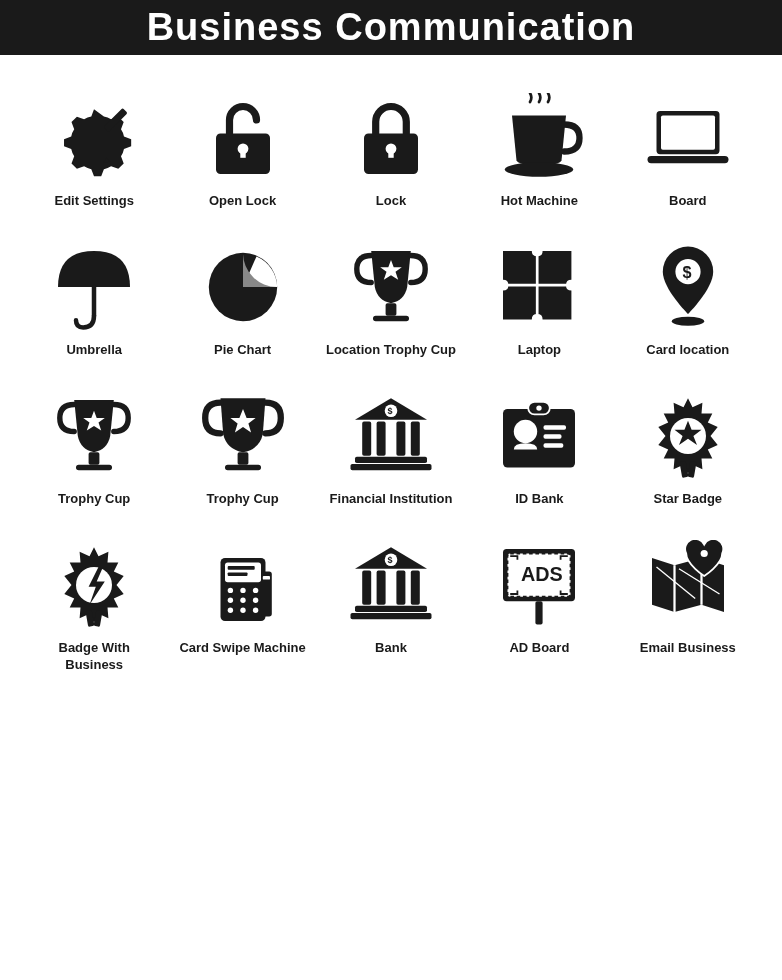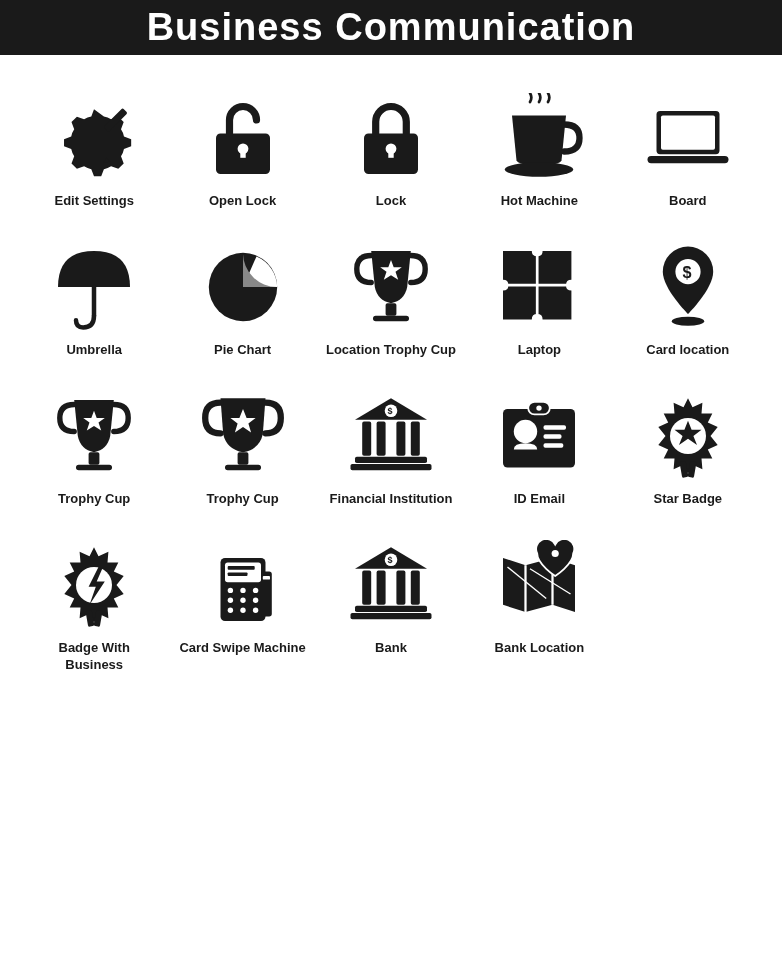--- a/index.html
+++ b/index.html
@@ -228,21 +228,21 @@
       <circle cx="35" cy="45" r="13" fill="#fff"></circle>
       <path d="M22,65 Q22,58 35,58 Q48,58 48,65" fill="#fff"></path>
 
       <rect x="55" y="38" width="25" height="5" rx="2" fill="#fff"></rect>
       <rect x="55" y="48" width="20" height="5" rx="2" fill="#fff"></rect>
       <rect x="55" y="58" width="22" height="5" rx="2" fill="#fff"></rect>
 
       <rect x="38" y="12" width="24" height="14" rx="7" fill="#1a1a1a" stroke="#fff" stroke-width="2"></rect>
       <circle cx="50" cy="19" r="3" fill="#fff"></circle>
     </svg>
-    <span class="icon-label">ID Email</span>
+    <span class="icon-label">ID Bank</span>
   </div>
 
   <div class="icon-cell">
     <svg viewBox="0 0 100 100" fill="#1a1a1a">
 
       <path d="M50,8 L55,18 L66,13 L65,25 L77,25 L72,35 L83,40 L75,50 L83,60 L72,65 L77,75 L65,75 L66,87 L55,82 L50,92 L45,82 L34,87 L35,75 L23,75 L28,65 L17,60 L25,50 L17,40 L28,35 L23,25 L35,25 L34,13 L45,18 Z"></path>
       <circle cx="50" cy="50" r="20" fill="#fff"></circle>
       <polygon points="50,33 54,43 65,43 56,50 60,60 50,53 40,60 44,50 35,43 46,43" fill="#1a1a1a"></polygon>
 
       <rect x="42" y="78" width="7" height="18" rx="2" transform="rotate(-10 46 87)"></rect>
@@ -298,31 +298,49 @@
       <rect x="18" y="34" width="10" height="38" rx="2"></rect>
       <rect x="34" y="34" width="10" height="38" rx="2"></rect>
       <rect x="56" y="34" width="10" height="38" rx="2"></rect>
       <rect x="72" y="34" width="10" height="38" rx="2"></rect>
       <rect x="10" y="73" width="80" height="7" rx="2"></rect>
       <rect x="5" y="81" width="90" height="7" rx="2"></rect>
     </svg>
     <span class="icon-label">Bank</span>
   </div>
 
+  <div class="icon-cell">
+    <svg viewBox="0 0 100 100" fill="#1a1a1a">
+
+      <rect x="10" y="10" width="80" height="58" rx="4"></rect>
+
+      <rect x="15" y="15" width="70" height="48" rx="3" fill="#fff" stroke="#1a1a1a" stroke-width="2" stroke-dasharray="4,3"></rect>
+
+      <text x="30" y="46" font-size="22" font-weight="900" fill="#1a1a1a">ADS</text>
+
+      <path d="M18,18 L26,18 L26,22" fill="none" stroke="#1a1a1a" stroke-width="2"></path>
+      <path d="M82,18 L74,18 L74,22" fill="none" stroke="#1a1a1a" stroke-width="2"></path>
+      <path d="M18,60 L26,60 L26,56" fill="none" stroke="#1a1a1a" stroke-width="2"></path>
+      <path d="M82,60 L74,60 L74,56" fill="none" stroke="#1a1a1a" stroke-width="2"></path>
+
+      <rect x="46" y="68" width="8" height="26" rx="2"></rect>
+    </svg>
+    <span class="icon-label">AD Board</span>
+  </div>
 
   <div class="icon-cell">
     <svg viewBox="0 0 100 100" fill="#1a1a1a">
 
       <path d="M10,20 L35,28 L65,20 L90,28 L90,80 L65,72 L35,80 L10,72 Z"></path>
 
       <line x1="35" y1="28" x2="35" y2="80" stroke="#fff" stroke-width="2.5"></line>
       <line x1="65" y1="20" x2="65" y2="72" stroke="#fff" stroke-width="2.5"></line>
 
       <line x1="15" y1="30" x2="58" y2="65" stroke="#fff" stroke-width="1.5"></line>
       <line x1="40" y1="32" x2="85" y2="60" stroke="#fff" stroke-width="1.5"></line>
 
       <path d="M68,5 A10,10 0 0,1 88,15 C88,27 68,40 68,40 C68,40 48,27 48,15 A10,10 0 0,1 68,5 Z" fill="#1a1a1a" stroke="#fff" stroke-width="2"></path>
       <circle cx="68" cy="15" r="4" fill="#fff"></circle>
     </svg>
-    <span class="icon-label">Bank Location</span>
+    <span class="icon-label">Email Business</span>
   </div>
 
 </div>
 
 </body></html>

